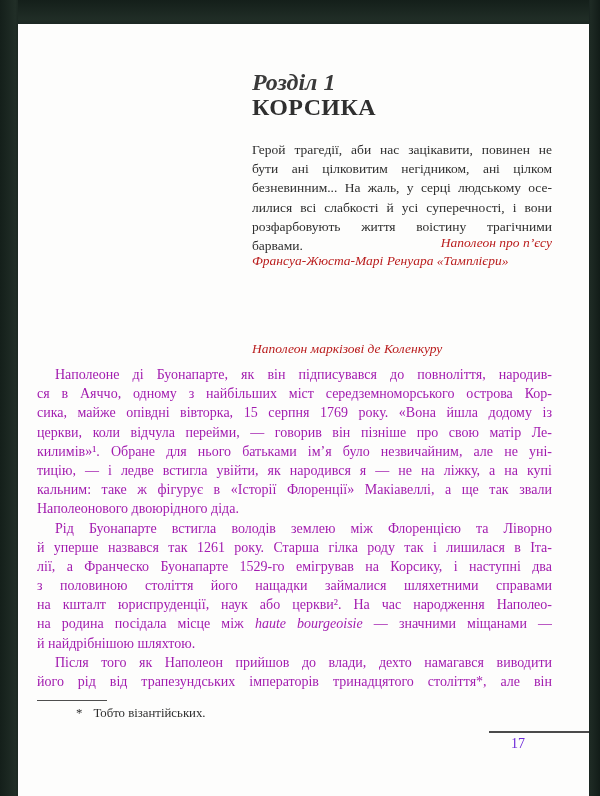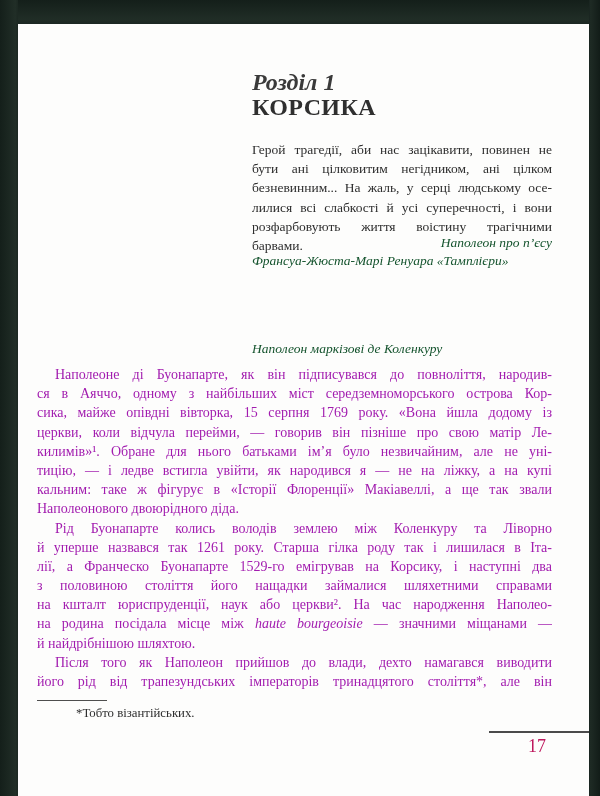--- a/index.html
+++ b/index.html
@@ -21,45 +21,45 @@
   .abs{position:absolute;}
   
   .chapter{left:252px;top:70px;color:#3a3a3a;}
   .chapter-label{font-style:italic;font-weight:600;font-size:24px;line-height:24px;}
   .chapter-title{font-weight:700;font-size:24px;line-height:22px;letter-spacing:0.4px;margin-top:2px;color:#2f2f2f;}
 
   
   .epi{left:252px;width:300px;font-size:13.5px;line-height:19.2px;color:#2e2e2e;}
   .epi1{top:140px;}
   .epi2{top:283px;}
-  .attr{left:252px;width:300px;font-size:13.5px;line-height:17.5px;font-style:italic;color:#14532d;}
+  .attr{left:252px;width:300px;font-size:13.5px;line-height:17.5px;font-style:italic;color:#b91c1c;}
   .attr1{top:234px;}
   .attr2{top:340px;}
   .attr .tline{text-align:right;text-align-last:right;}
 
   
   .bodytext{left:37px;top:365px;width:515px;font-size:14px;line-height:19.2px;color:#a21caf;}
 
   .tline{
     text-align:justify;text-align-last:justify;
     height:19.2px;overflow:hidden;white-space:normal;
   }
   .attr .tline{height:17.5px;}
   .tline.lastline{text-align-last:left;}
   .tline.ind{text-indent:18px;}
 
   
   .fn-rule{left:37px;top:700px;width:70px;height:1px;background:#4e4e4e;}
   .footnote{left:76px;top:705px;font-size:12.8px;line-height:17px;color:#2e2e2e;}
   .footnote .fn-marker{display:inline-block;}
-  .footnote .fn-text{display:inline-block;text-align:right;}
+  .footnote .fn-text{display:inline-block;margin-left:11px;text-align:right;}
 
   
   .pg-rule{left:489px;top:731px;width:109px;height:2px;background:#4b4b4b;}
-  .pagenum{left:528px;top:736px;font-size:18px;color:#be185d;}
+  .pagenum{left:511px;top:736px;font-size:14px;color:#6d28d9;}
 </style>
 </head>
 <body>
 
 <div class="page">
 
   <div class="band band-top"></div>
   <div class="band band-left"></div>
   <div class="band band-right"></div>
 
@@ -90,21 +90,21 @@
         <div class="tline ind">Наполеоне ді Буонапарте, як він підписувався до повноліття, народив-</div>
         <div class="tline">ся в Аяччо, одному з найбільших міст середземноморського острова Кор-</div>
         <div class="tline">сика, майже опівдні вівторка, 15 серпня 1769 року. «Вона йшла додому із</div>
         <div class="tline">церкви, коли відчула перейми, — говорив він пізніше про свою матір Ле-</div>
         <div class="tline">килимів»¹. Обране для нього батьками ім’я було незвичайним, але не уні-</div>
         <div class="tline">тицію, — і ледве встигла увійти, як народився я — не на ліжку, а на купі</div>
         <div class="tline">кальним: таке ж фігурує в «Історії Флоренції» Макіавеллі, а ще так звали</div>
         <div class="tline lastline">Наполеонового двоюрідного діда.</div>
       </div>
     <div>
-        <div class="tline ind">Рід Буонапарте колись володів землею між Коленкуру та Ліворно</div>
+        <div class="tline ind">Рід Буонапарте встигла володів землею між Флоренцією та Ліворно</div>
         <div class="tline">й уперше назвався так 1261 року. Старша гілка роду так і лишилася в Іта-</div>
         <div class="tline">лії, а Франческо Буонапарте 1529-го емігрував на Корсику, і наступні два</div>
         <div class="tline">з половиною століття його нащадки займалися шляхетними справами</div>
         <div class="tline">на кшталт юриспруденції, наук або церкви². На час народження Наполео-</div>
         <div class="tline">на родина посідала місце між <i>haute bourgeoisie</i> — значними міщанами —</div>
         <div class="tline lastline">й найдрібнішою шляхтою.</div>
       </div>
     <div>
         <div class="tline ind">Після того як Наполеон прийшов до влади, дехто намагався виводити</div>
         <div class="tline">його рід від трапезундських імператорів тринадцятого століття*, але він</div>

